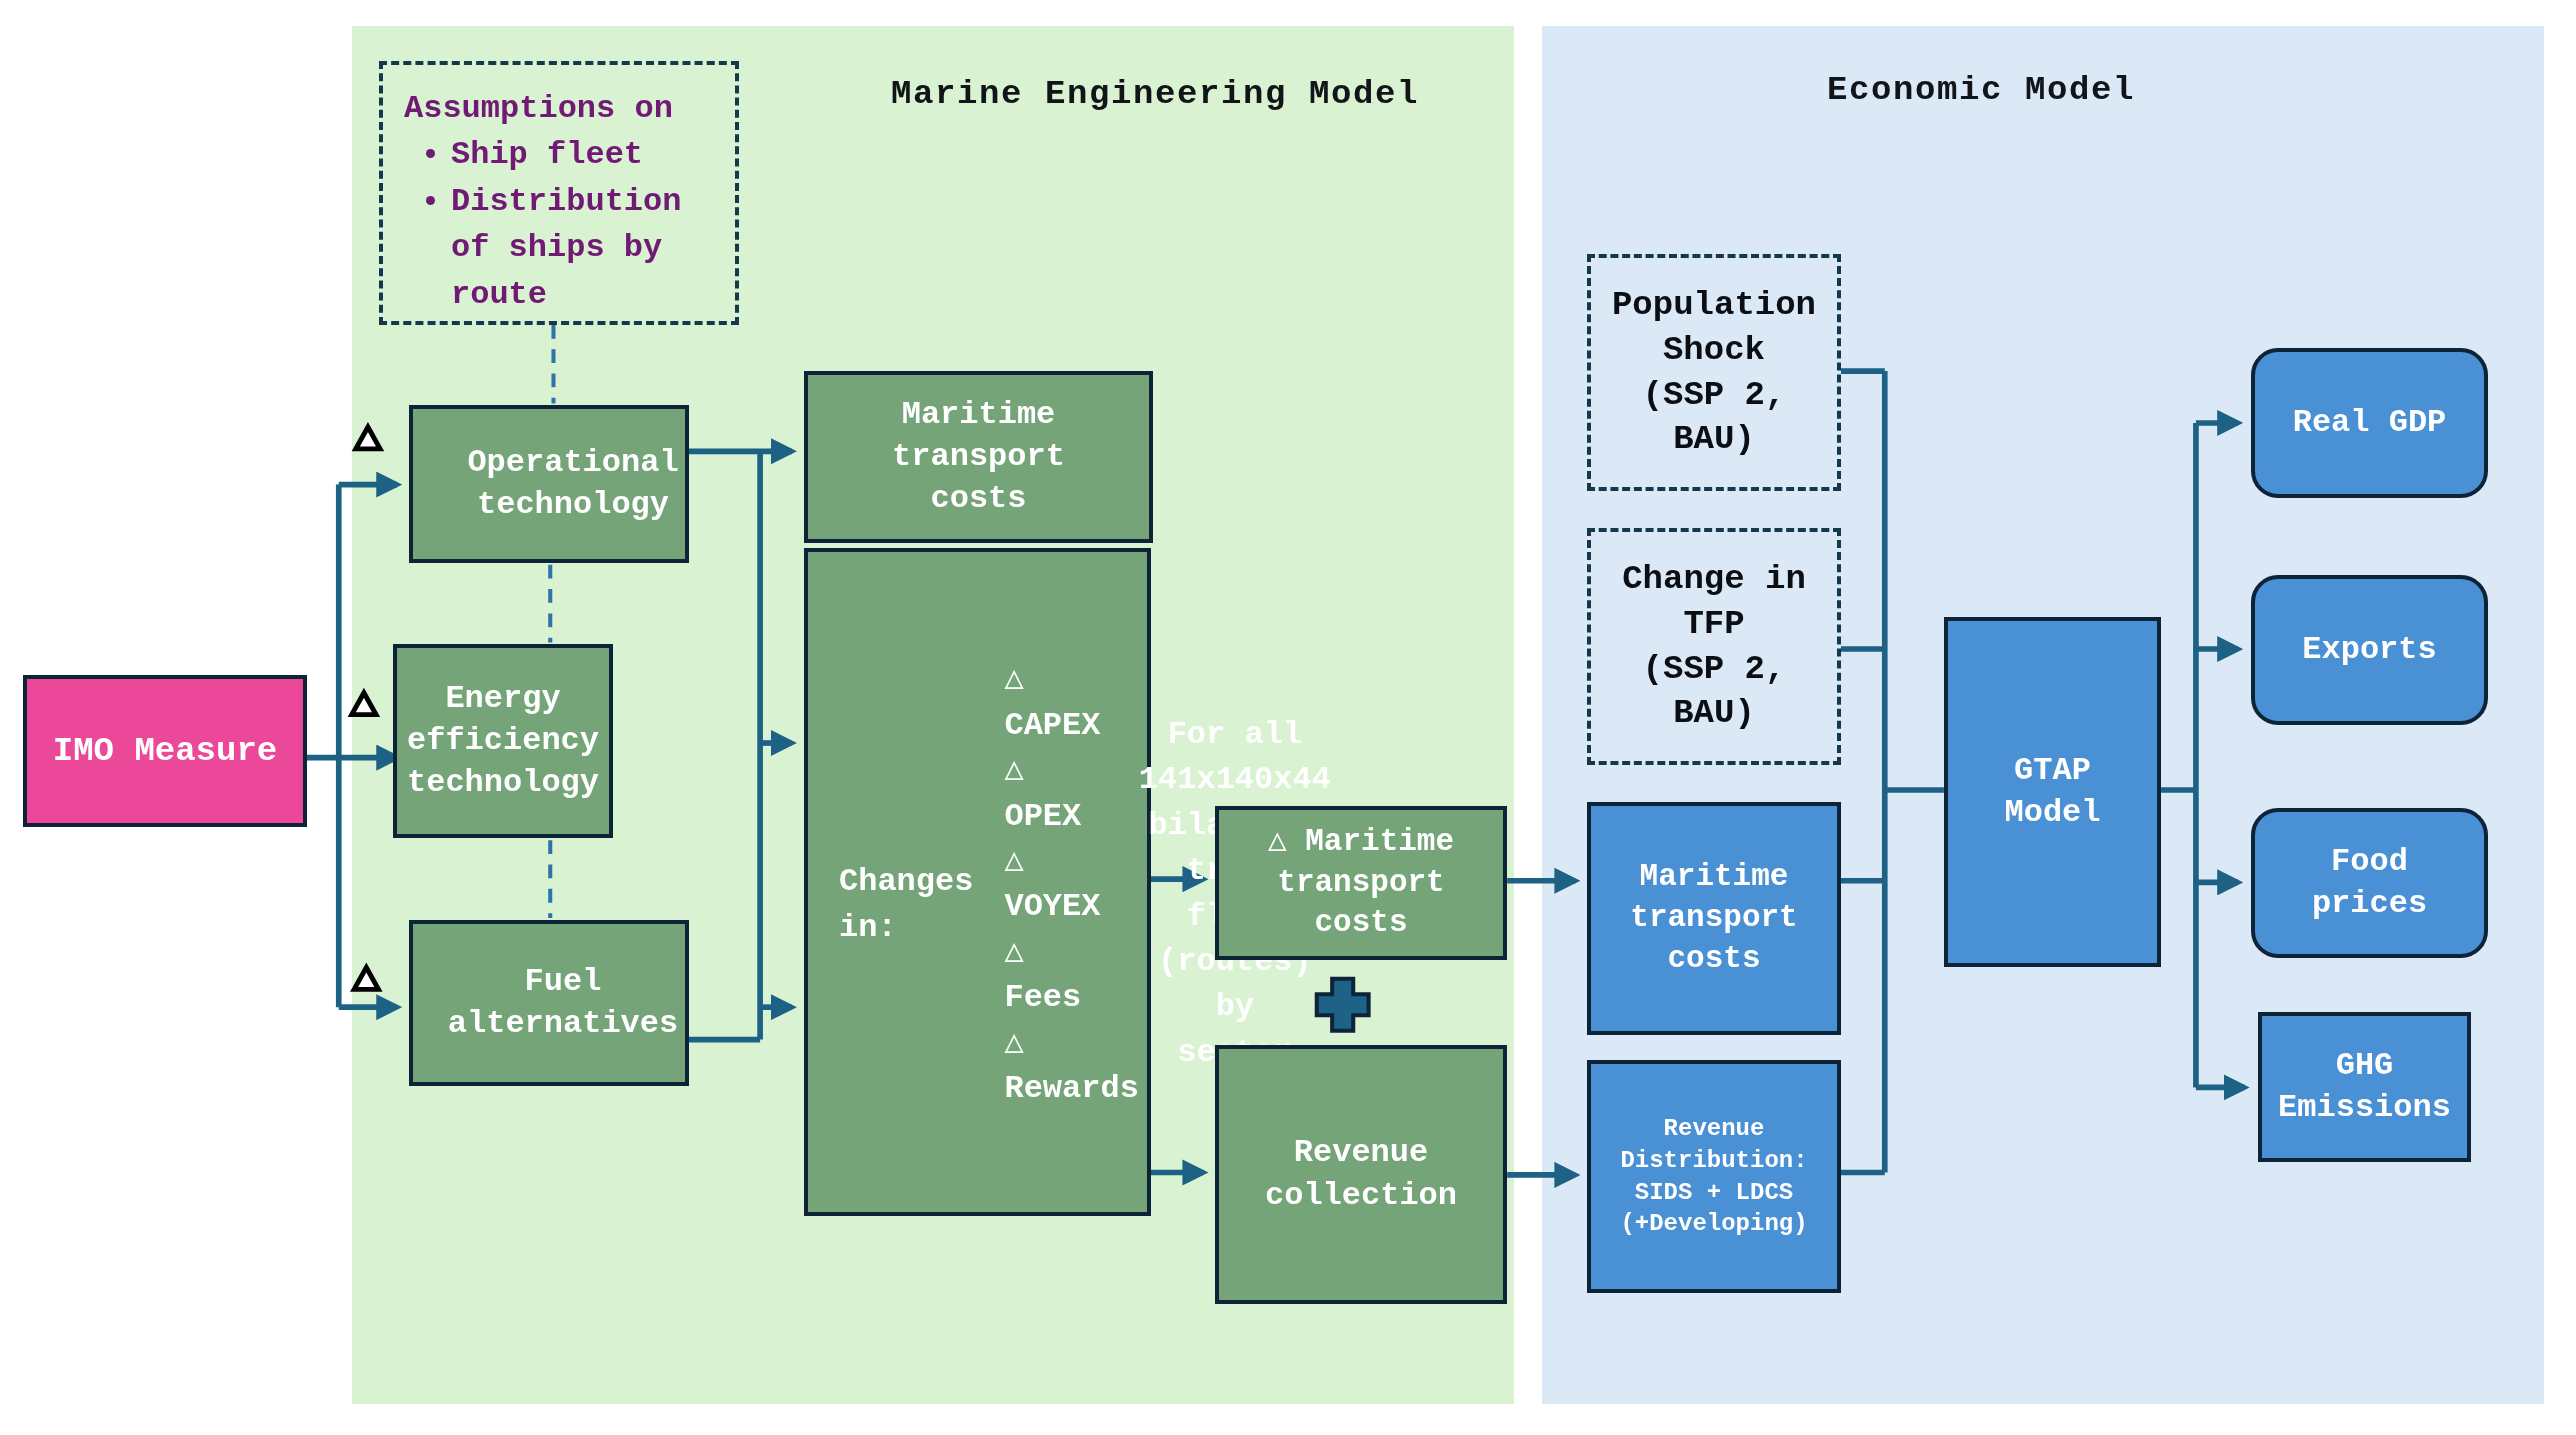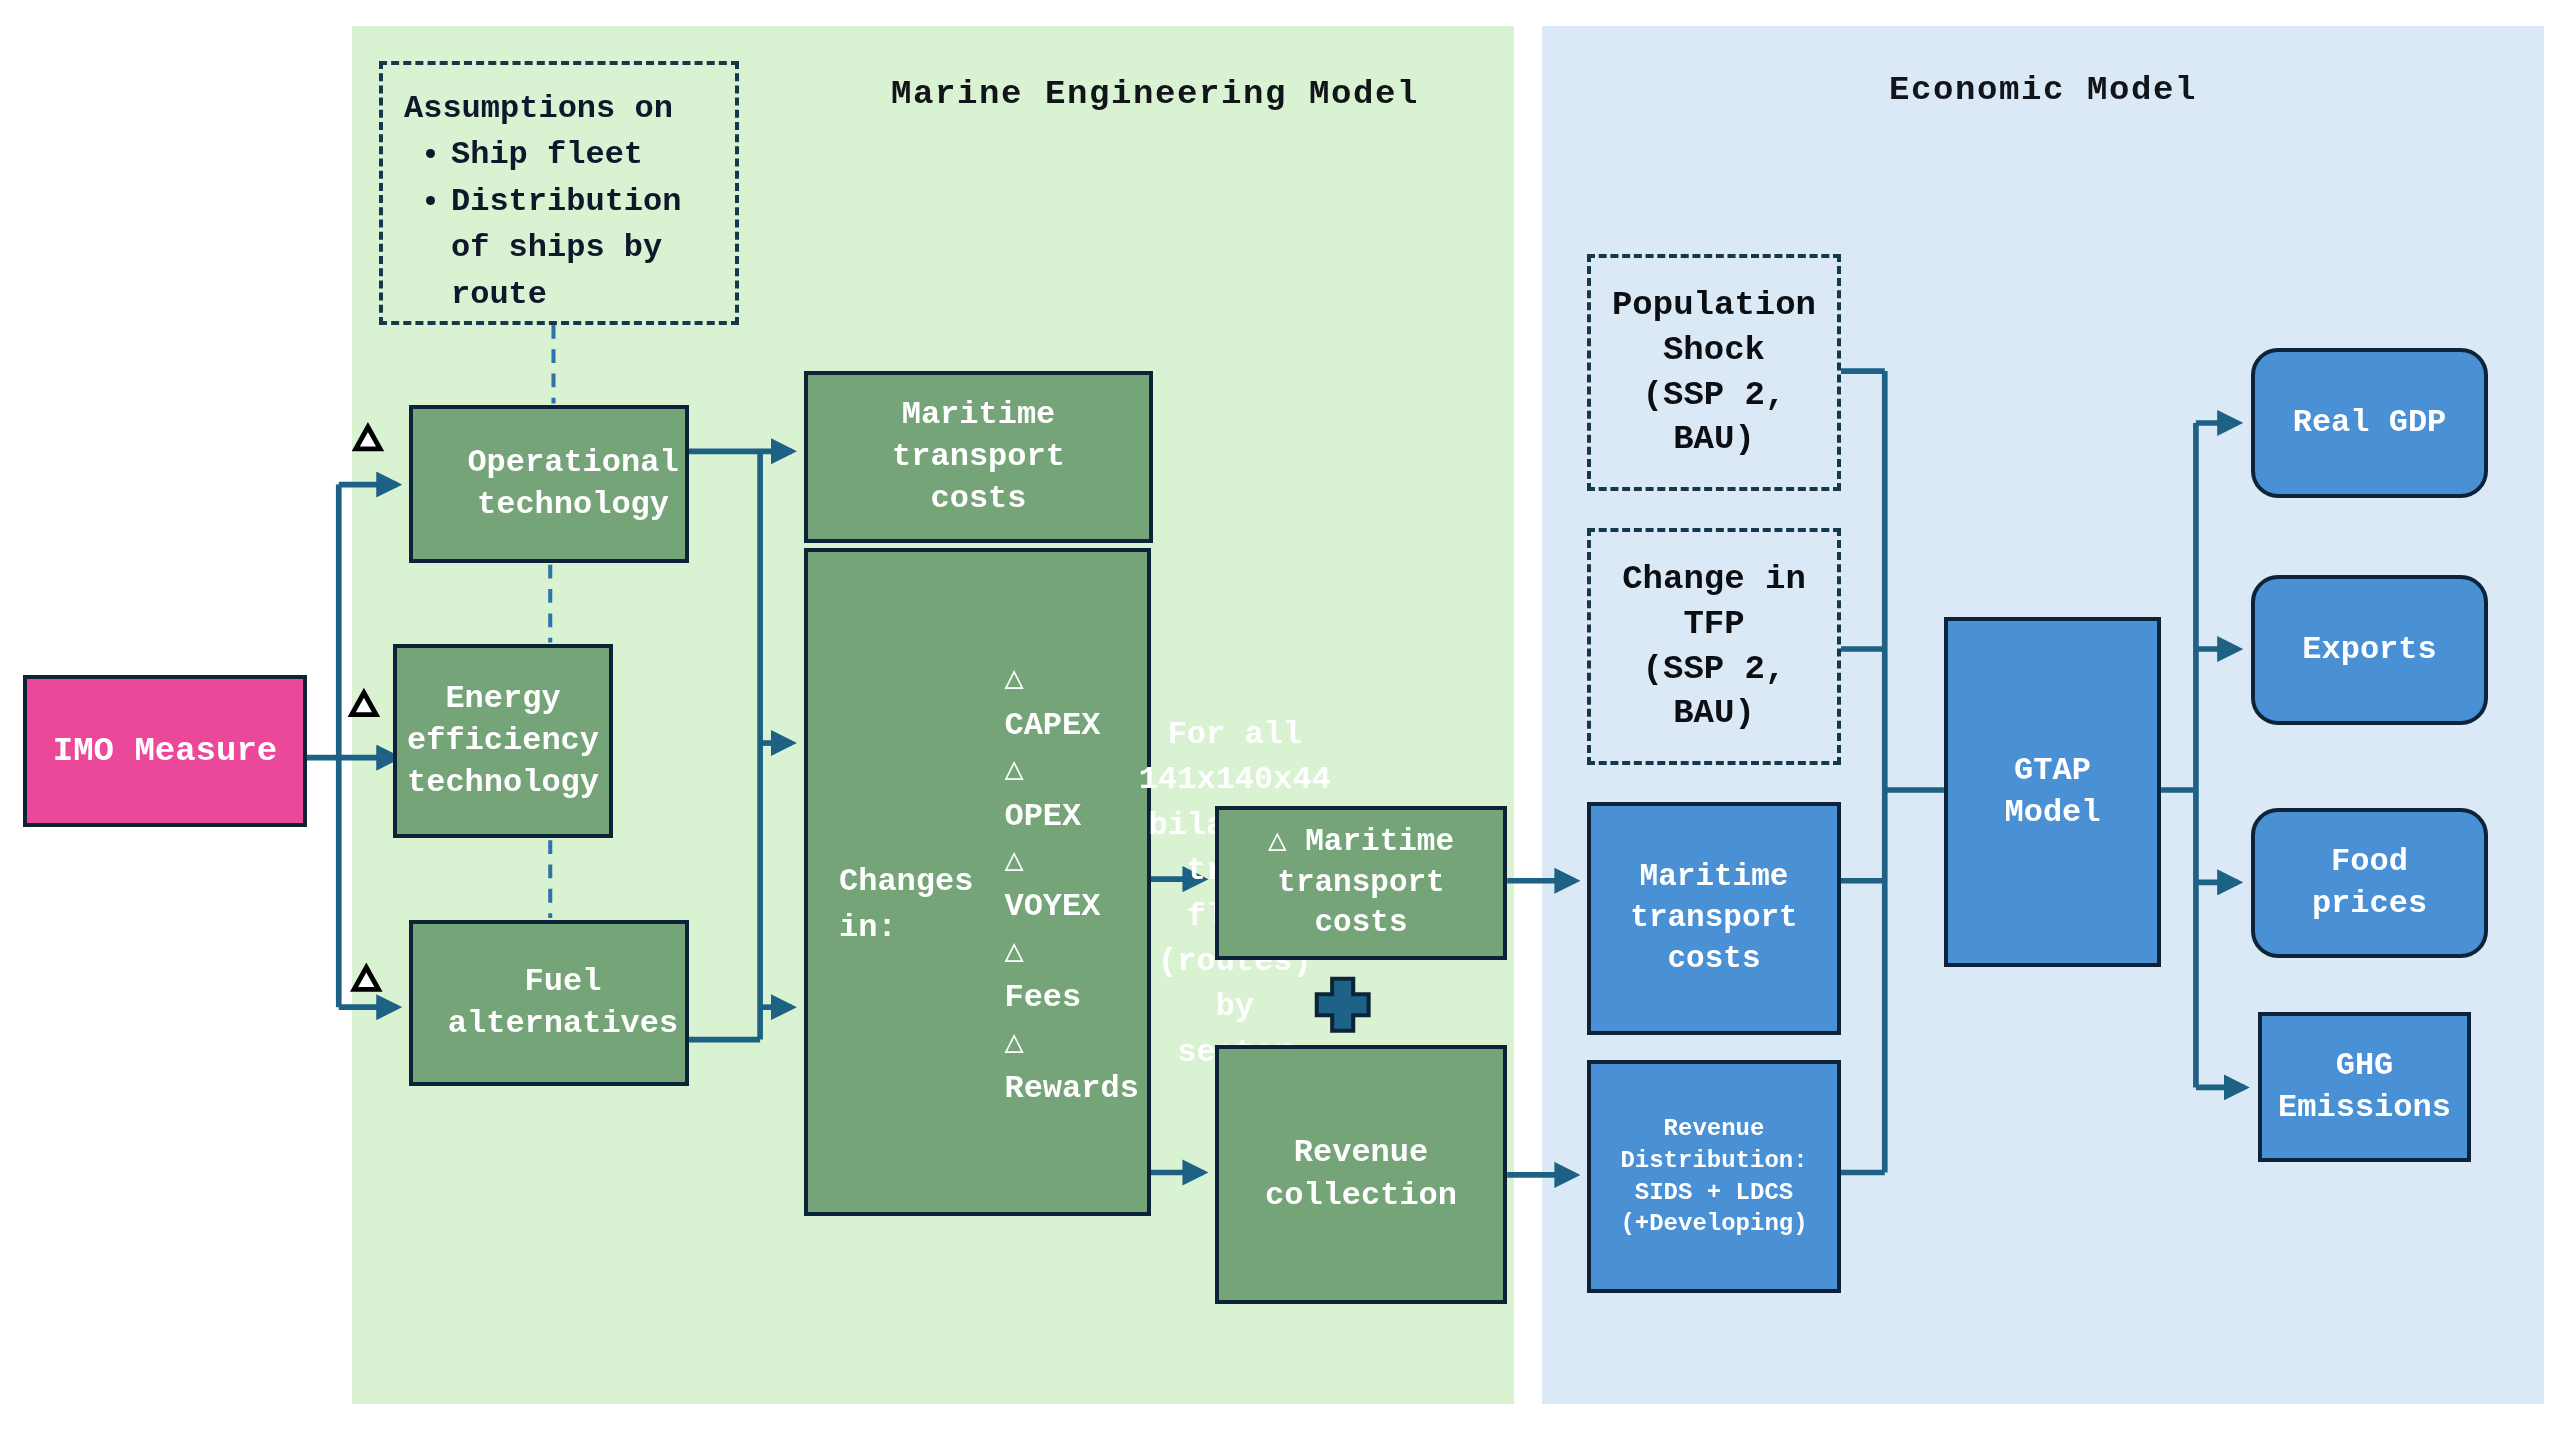--- a/index.html
+++ b/index.html
@@ -3,31 +3,31 @@
 <meta charset="utf-8">
 <style>
   html,body{margin:0;padding:0;background:#ffffff;}
   #canvas{position:relative;width:2576px;height:1435px;background:#ffffff;overflow:hidden;
           font-family:"Liberation Mono","DejaVu Sans Mono",monospace;font-weight:bold;}
   .panel{position:absolute;top:26px;height:1378px;}
   #marine-panel{left:352px;width:1162px;background:#d9f2d1;}
   #economic-panel{left:1542px;width:1002px;background:#dbe8f6;}
   .panel-title{position:absolute;font-size:34px;letter-spacing:1.6px;color:#111418;text-align:center;}
   #marine-title{left:770px;top:75px;width:770px;}
-  #economic-title{left:1542px;top:71px;width:1002px;}
+  #economic-title{left:1480px;top:71px;width:1002px;}
   .box{position:absolute;display:flex;align-items:center;justify-content:center;
        text-align:center;box-sizing:border-box;line-height:1.32;}
   .ml{white-space:pre-wrap;}
   .solid{border:4.9px solid #0d2438;}
   .greenbox{background:#74a478;color:#ffffff;font-size:32px;}
   .bluebox{background:#4a90d5;color:#ffffff;font-size:32px;}
   .darkbox{background:#ec4899;color:#ffffff;font-size:34px;}
   .dashedbox{border:4px dashed #15384d;color:#0b0e12;font-size:34px;background:transparent;}
   #assumptions-box{left:379px;top:61px;width:360px;height:264px;align-items:flex-start;justify-content:flex-start;}
-  .assump-inner{padding:21px 8px 0 21px;text-align:left;font-size:32px;line-height:1.45;color:#0f172a;}
+  .assump-inner{padding:21px 8px 0 21px;text-align:left;font-size:32px;line-height:1.45;color:#701a75;}
   .assump-inner ul{margin:0;padding-left:47px;list-style:disc;}
   #imo-box{left:23px;top:675px;width:284px;height:152px;}
   #op-tech-box{left:409px;top:405px;width:280px;height:158px;padding-left:48px;}
   #energy-box{left:393px;top:644px;width:220px;height:194px;}
   #fuel-box{left:409px;top:920px;width:280px;height:166px;padding-left:28px;}
   #marine-costs-box{left:804px;top:371px;width:349px;height:172px;}
   #changes-box{left:804px;top:548px;width:347px;height:668px;flex-direction:row;justify-content:flex-start;}
   .changes-inner{padding:45px 0 0 31px;text-align:left;font-size:32px;line-height:1.42;width:100%;box-sizing:border-box;}
   .changes-footer{padding-top:23px;text-align:center;font-size:32px;line-height:1.42;width:100%;}
   #delta-costs-box{left:1215px;top:806px;width:292px;height:154px;font-size:31px;}

